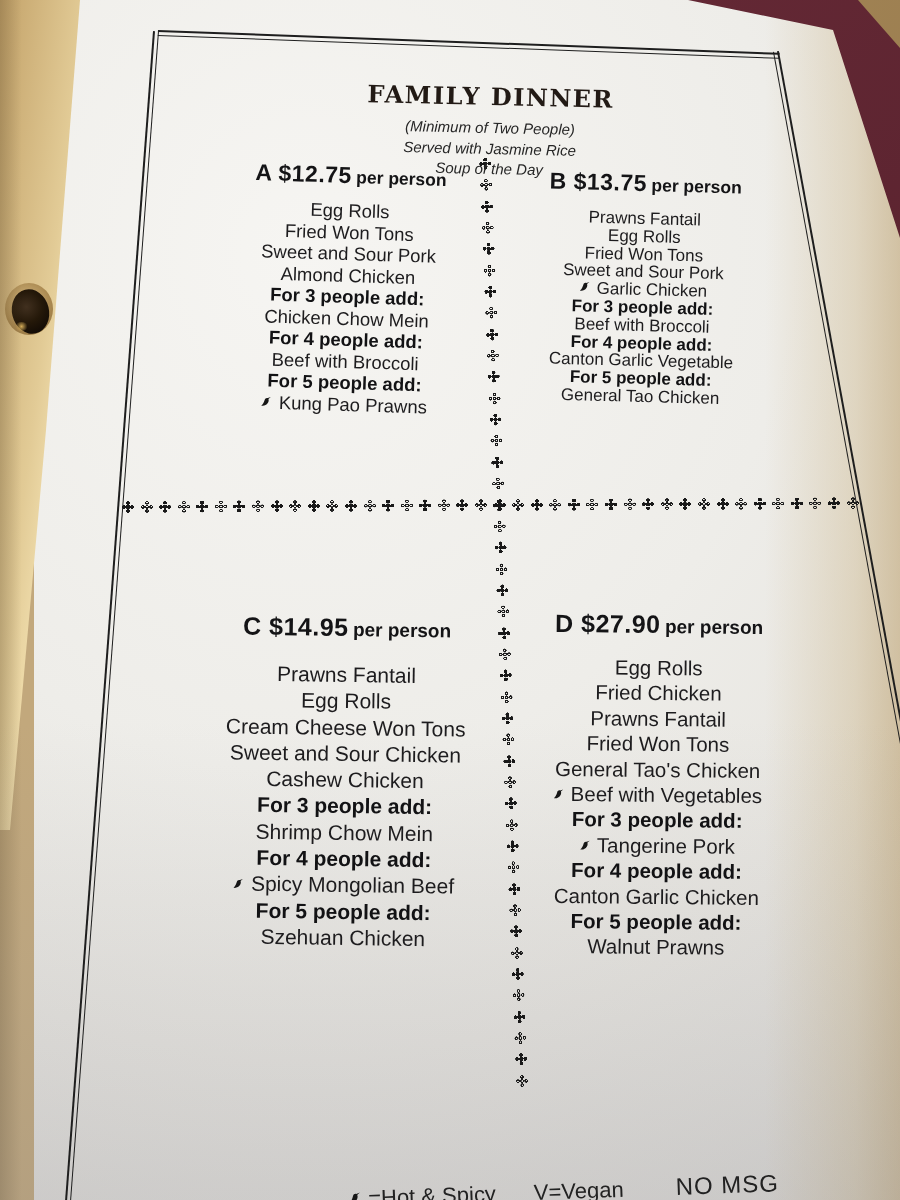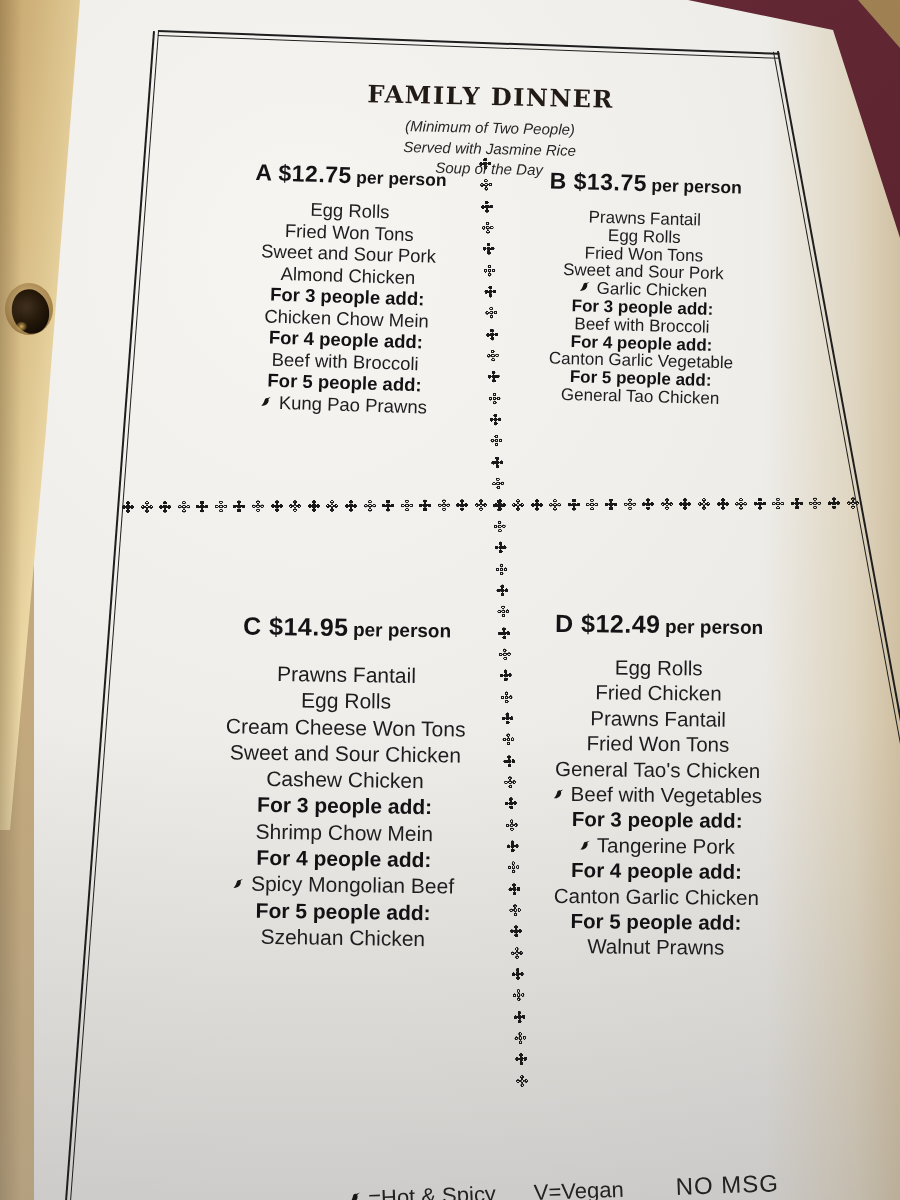--- a/index.html
+++ b/index.html
@@ -283,21 +283,21 @@
       <div class="mi"><span class="pep"><svg width="13" height="13" viewBox="0 0 20 20" aria-hidden="true">
             <path fill="#161616" d="M1.5 15.8 C5.2 16.6 9.4 15.1 11.4 11.6 C12.9 9.1 13 6.6 12.2 5.3 L15.8 2.1 L11.2 3.9 C9.2 3.1 7.2 4.3 6.6 6.5 C5.7 9.8 4.2 13.4 1.5 15.8 Z"></path>
           </svg></span>Spicy Mongolian Beef</div>
       <div class="mi b">For 5 people add:</div>
       <div class="mi">Szehuan Chicken</div>
     </div>
 </div>
 
 <div class="abs txt sec sec-d lower">
   <div class="sec-head">
-    <span class="big"><span>D</span> <span>$12.49</span></span>
+    <span class="big"><span>D</span> <span>$27.90</span></span>
     <span class="small">per person</span>
   </div>
   <div class="sec-items">
       <div class="mi">Egg Rolls</div>
       <div class="mi">Fried Chicken</div>
       <div class="mi">Prawns Fantail</div>
       <div class="mi">Fried Won Tons</div>
       <div class="mi">General Tao's Chicken</div>
       <div class="mi"><span class="pep"><svg width="13" height="13" viewBox="0 0 20 20" aria-hidden="true">
             <path fill="#161616" d="M1.5 15.8 C5.2 16.6 9.4 15.1 11.4 11.6 C12.9 9.1 13 6.6 12.2 5.3 L15.8 2.1 L11.2 3.9 C9.2 3.1 7.2 4.3 6.6 6.5 C5.7 9.8 4.2 13.4 1.5 15.8 Z"></path>

